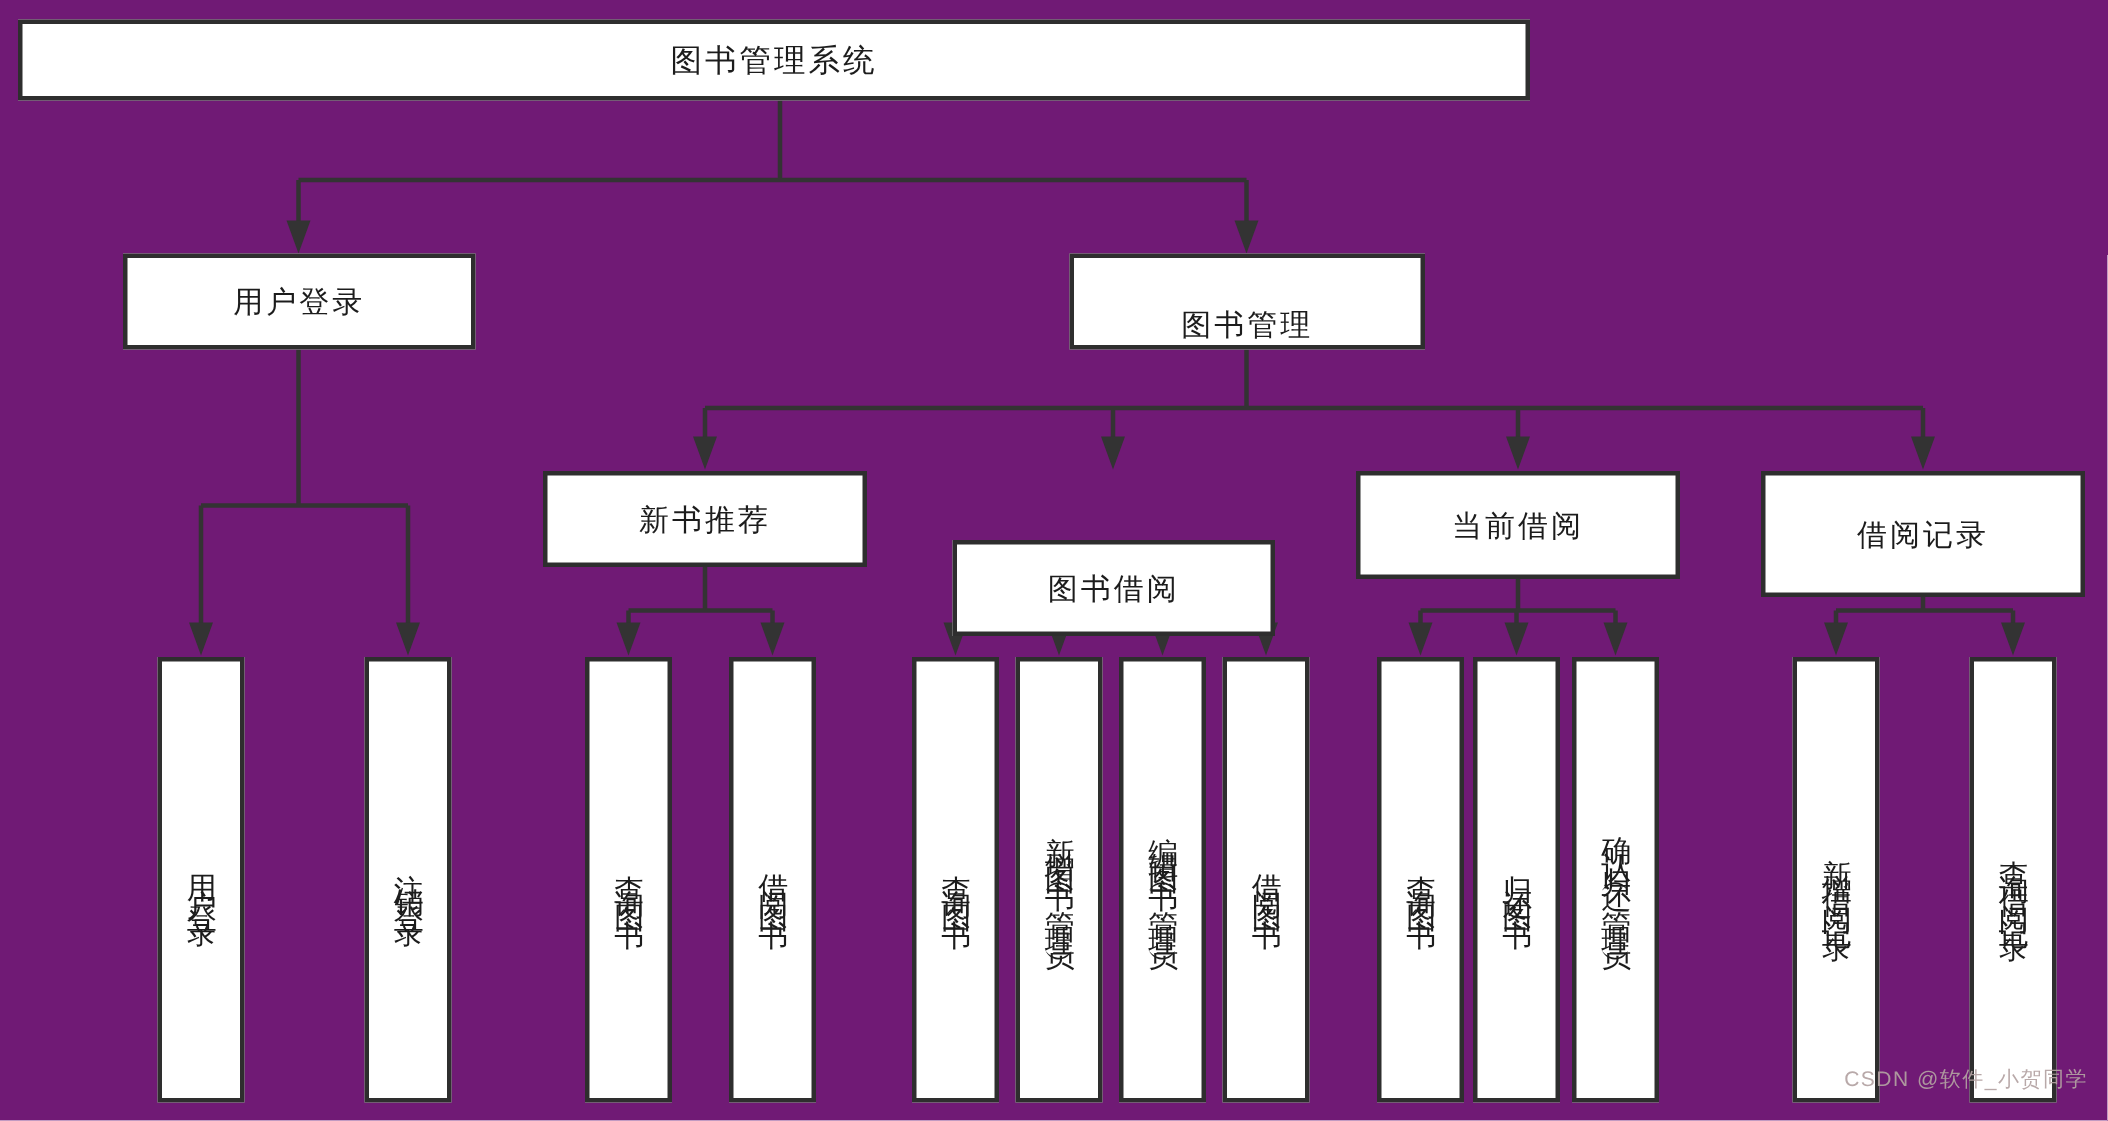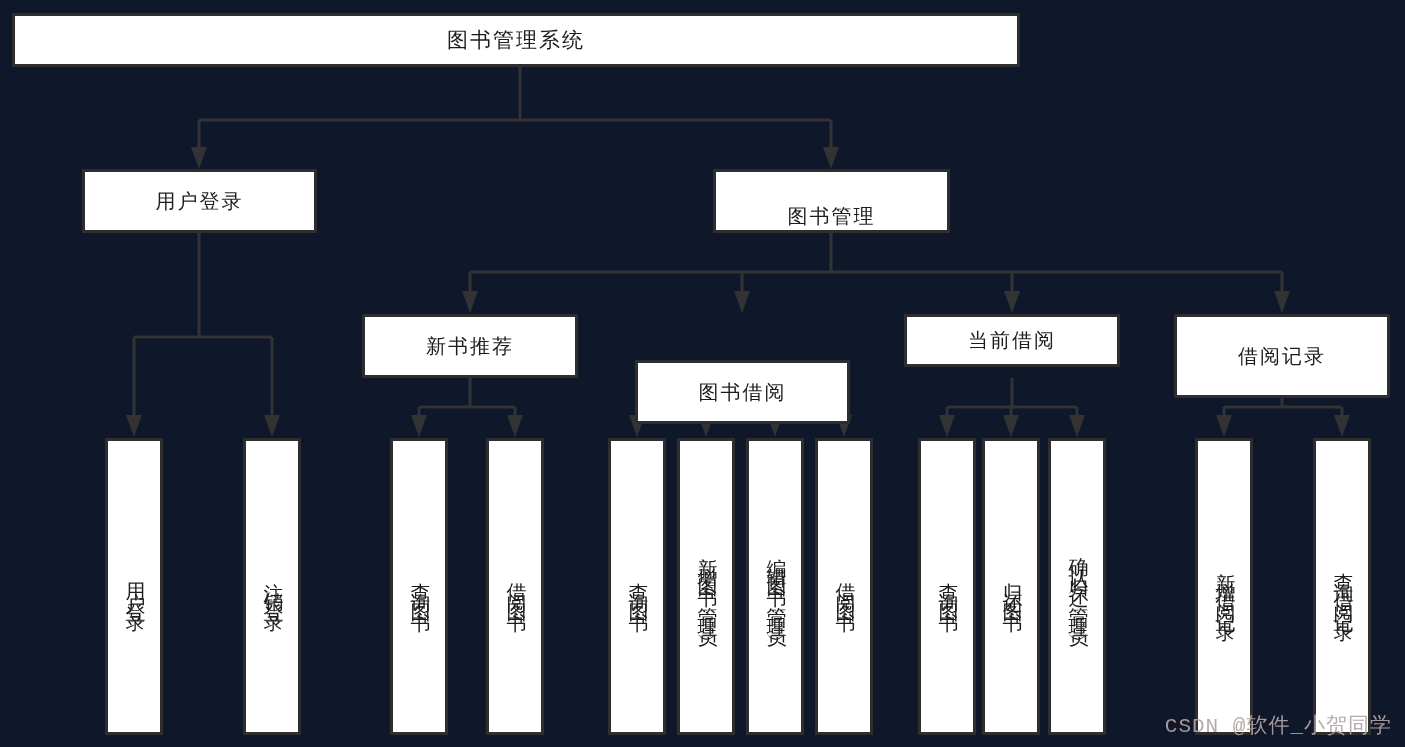--- a/index.html
+++ b/index.html
@@ -1,22 +1,22 @@
 <!DOCTYPE html>
 <html><head>
 <meta charset="utf-8">
 <style>
   html, body { margin: 0; padding: 0; background: #ffffff; }
   #canvas {
     position: relative;
     width: 1405px;
     height: 747px;
-    background: #0f172a;
+    background: #701a75;
     overflow: hidden;
-    font-family: Liberation Mono, monospace;
+    font-family: Liberation Sans, sans-serif;
   }
   #wires {
     position: absolute;
     left: 0; top: 0;
     width: 1405px; height: 747px;
   }
   .hnode {
     position: absolute;
     box-sizing: border-box;
     border: 3px solid #2e2e2e;
@@ -48,21 +48,21 @@
     white-space: nowrap;
     font-size: 20px;
     line-height: 1;
     letter-spacing: 10px;
     color: #1c1c1c;
   }
   #watermark {
     position: absolute;
     right: 13px;
     top: 711px;
-    font-size: 21px;
+    font-size: 14px;
     letter-spacing: 1px;
     color: #b3a2a2;
     opacity: 0.92;
     z-index: 5;
     white-space: nowrap;
   }
 </style>
 </head>
 <body>
 
@@ -125,21 +125,21 @@
   <div class="hnode" style="left:713px; top:169px; width:237px; height:64px;align-items:flex-end;">
     <span>图书管理</span>
   </div>
 
   <div class="hnode" style="left:362px; top:314px; width:216px; height:64px;text-align:center;">
     <span>新书推荐</span>
   </div>
   <div class="hnode" style="left:635px; top:314px; width:215px; height:64px;margin-top:46px;">
     <span>图书借阅</span>
   </div>
-  <div class="hnode" style="left:904px; top:314px; width:216px; height:53px;">
+  <div class="hnode" style="left:904px; top:314px; width:216px; height:72px;">
     <span>当前借阅</span>
   </div>
   <div class="hnode" style="left:1174px; top:314px; width:216px; height:84px;">
     <span>借阅记录</span>
   </div>
 
   <div class="vnode" style="left:105px;">
     <span>用户登录</span>
   </div>
   <div class="vnode" style="left:243px;">

